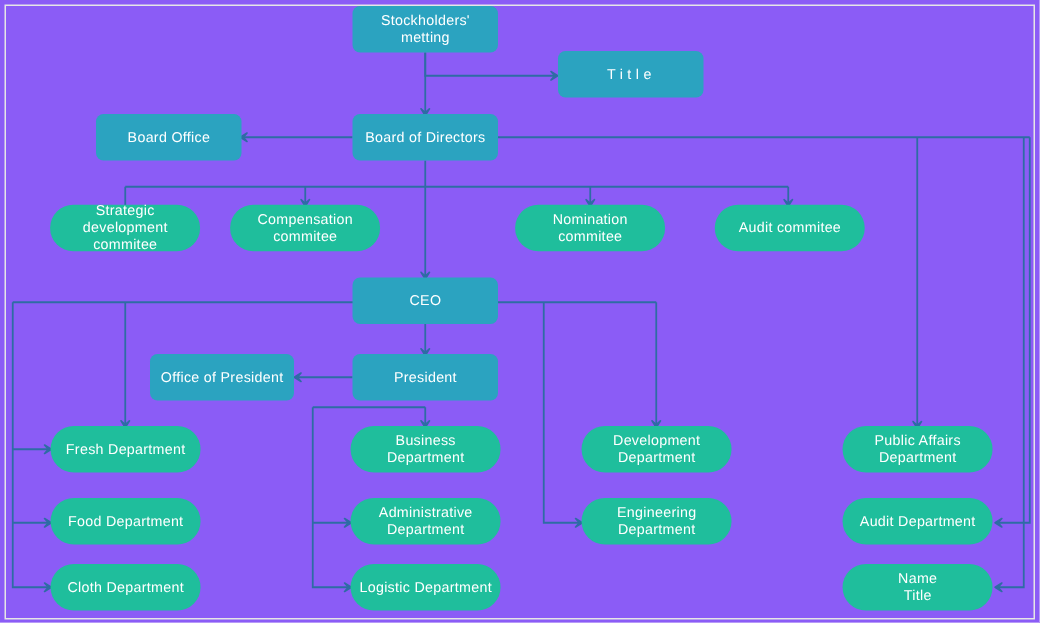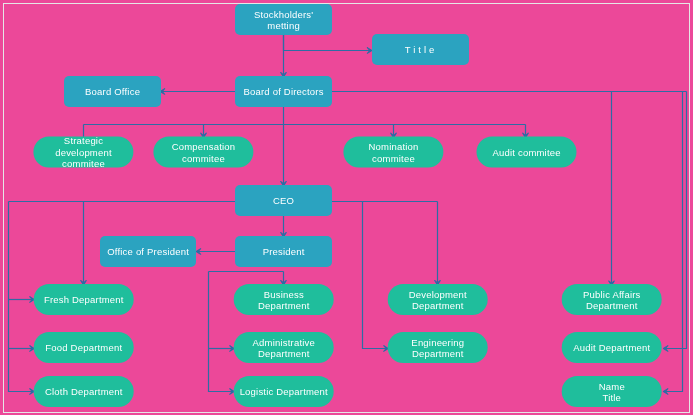--- a/index.html
+++ b/index.html
@@ -1,18 +1,18 @@
 <!DOCTYPE html>
 <html><head>
 <meta charset="utf-8">
 <title>Organization Chart</title>
 <style>
   html,body{margin:0;padding:0;background:#ffffff;}
   body{width:693px;height:415px;overflow:hidden;font-family:"Liberation Sans",sans-serif;}
-  #canvas{position:relative;width:693px;height:415px;background:#ec4899;}
+  #canvas{position:relative;width:693px;height:415px;background:#8b5cf6;}
   #frame{position:absolute;left:3px;top:2.5px;width:686.5px;height:410.2px;border:1.2px solid #e6e6e6;box-sizing:border-box;}
   svg#diagram{position:absolute;left:0;top:0;width:693px;height:415px;}
   .node-label{font-family:"Liberation Sans",sans-serif;font-size:9.5px;letter-spacing:0.2px;fill:#ffffff;text-anchor:middle;dominant-baseline:central;}
 </style>
 </head>
 <body>
 
 <div id="canvas">
   <div id="frame"></div>
   <svg id="diagram" viewBox="0 0 693 415" xmlns="http://www.w3.org/2000/svg">

